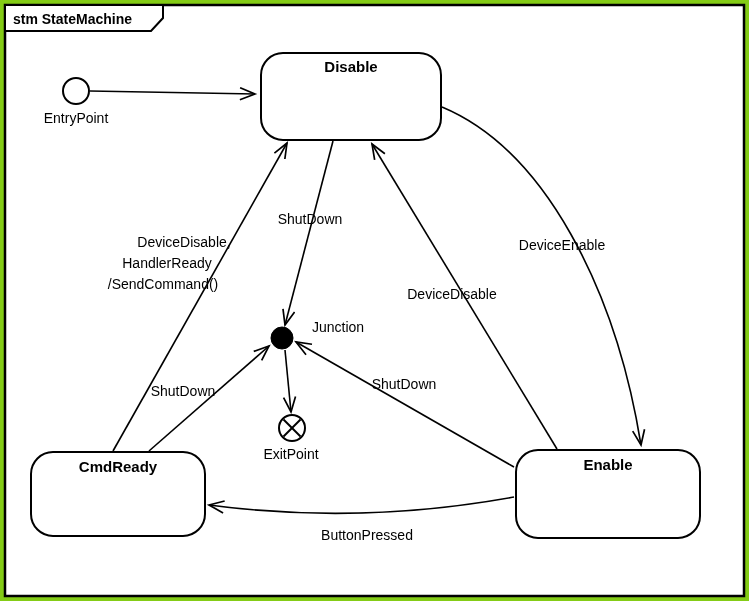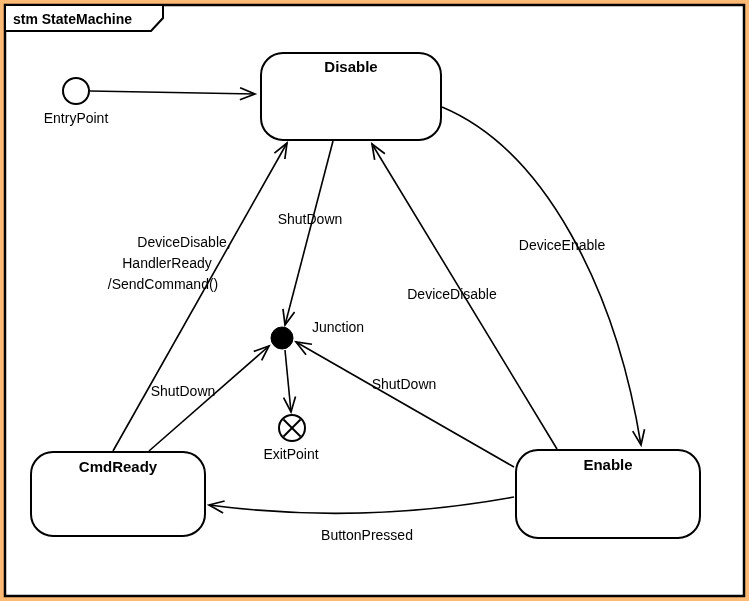--- a/index.html
+++ b/index.html
@@ -4,21 +4,21 @@
 <style>
   html, body {
     margin: 0;
     padding: 0;
     background: #ffffff;
   }
   .canvas {
     position: relative;
     width: 749px;
     height: 601px;
-    background: #fdba74;
+    background: #84cc16;
     font-family: "Liberation Sans", sans-serif;
   }
   svg { display: block; }
   text {
     font-family: "Liberation Sans", sans-serif;
     fill: #000000;
   }
   .frame-title {
     font-size: 14px;
     font-weight: bold;

